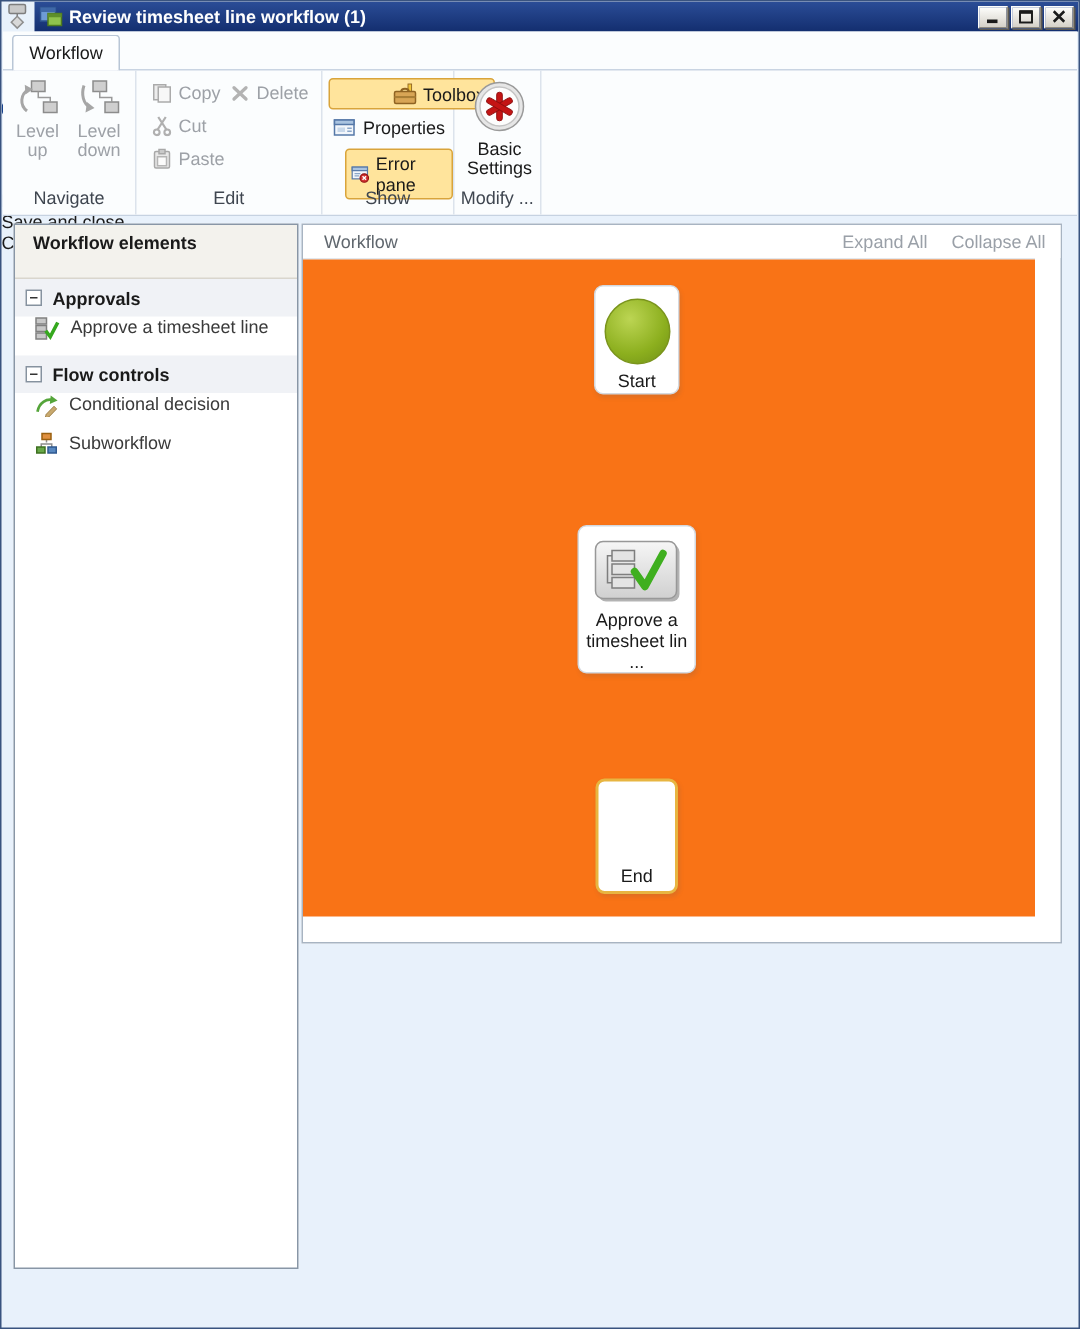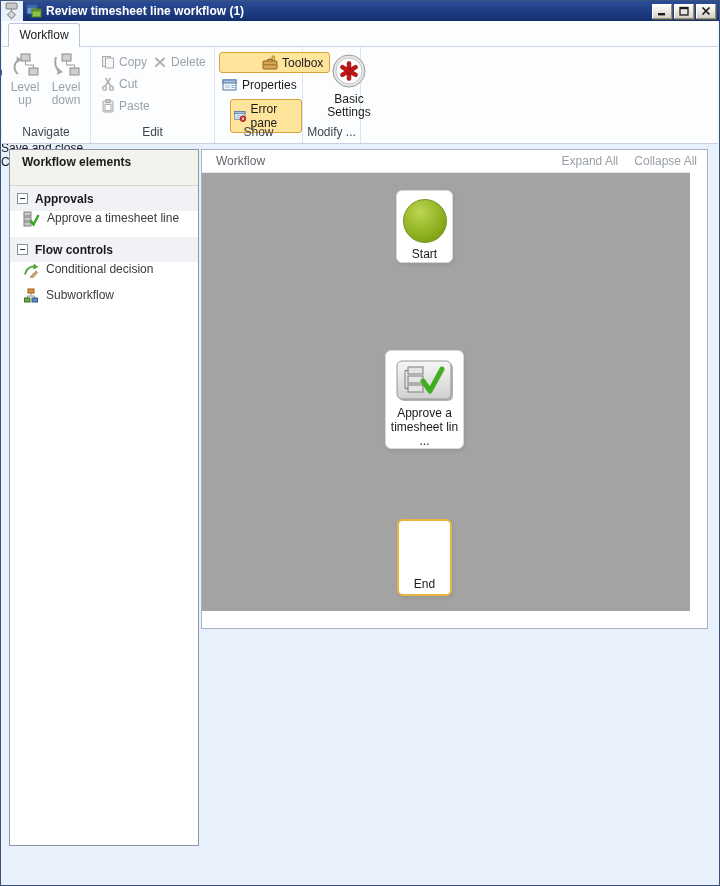--- a/index.html
+++ b/index.html
@@ -40,21 +40,21 @@
   .minus-box { width:11px; height:11px; border:1px solid #86929F; background:#fff; margin:0 7px 0 7px; position:relative; flex:none; }
   .minus-box::after { content:""; position:absolute; left:2px; right:2px; top:4px; height:1px; background:#333; }
   .item-row { height:26px; display:flex; align-items:flex-start; padding-left:13px; color:#3A3A3A; }
   .item-row svg { margin-right:7px; flex:none; }
 
   
   .canvas-wrap { position:absolute; left:200px; top:148px; width:507px; height:480px; background:#fff; border:1px solid #A8B4C2; }
   .canvas-header { height:22px; display:flex; align-items:center; padding:0 10px 0 14px; background:#fff; }
   .canvas-title { color:#60676E; }
   .canvas-links { margin-left:auto; display:flex; gap:16px; color:#9AA0A8; }
-  .canvas-body { position:absolute; top:22px; left:0; right:17px; bottom:17px; background:#a3a3a3; border-top:1px solid #E3E7EC; overflow:hidden; }
+  .canvas-body { position:absolute; top:22px; left:0; right:17px; bottom:17px; background:#f97316; border-top:1px solid #E3E7EC; overflow:hidden; }
   .node { position:absolute; background:#fff; border:1px solid #D4D9DF; border-radius:6px;
     box-shadow:1px 2px 3px rgba(80,90,100,.15); text-align:center; }
   .node.selected { border:2px solid #E8B541; }
   .circle { width:44px; height:44px; border-radius:50%; margin:8px auto 4px; }
   .circle.start { background:radial-gradient(circle at 38% 30%, #BCD553, #8CAF1E 60%, #6F8F17); border:1px solid #7A941C; }
   .circle.end { background:radial-gradient(circle at 38% 30%, #F55; background:radial-gradient(circle at 38% 30%, #F34949, #D41111 55%, #9E0606); border:1px solid #8E0A0A; }
   .node-label { font-size:11px; color:#222; line-height:13px; padding:0 4px 6px; }
   .conn { position:absolute; width:1px; background:#C7CBD1; }
   .arrowhead { position:absolute; width:0; height:0; border-left:5px solid transparent; border-right:5px solid transparent; border-top:9px solid #9FA4AB; }
 
@@ -225,21 +225,21 @@
             <path d="M3 6.5 h5 M3 8.5 h4" stroke="#8AA6C8"></path>
             <circle cx="11.3" cy="10.3" r="3.6" fill="#D23030" stroke="#921414"></circle>
             <path d="M9.8 8.8 l3 3 M12.8 8.8 l-3 3" stroke="#fff" stroke-width="1.2"></path>
             </svg>
           <span>Error pane</span>
         </div>
         <div class="grp-label">Show</div>
       </div>
 
       <div class="grp grp-modify">
-        <div class="bigbtn" style="left:24px; width:44px; color:#1a1a1a;">
+        <div class="bigbtn" style="left:8px; width:44px; color:#1a1a1a;">
           <svg width="36" height="36" viewBox="0 0 36 36">
             <circle cx="18" cy="18" r="16" fill="#E6E6E6" stroke="#9A9A9A"></circle>
             <circle cx="18" cy="18" r="13" fill="#FDFDFD" stroke="#C4C4C4"></circle>
             <g fill="#C41414" stroke="#8E0E0E" stroke-width="0.6">
               <rect x="16.1" y="8.5" width="3.8" height="19" rx="1.7"></rect>
               <rect x="16.1" y="8.5" width="3.8" height="19" rx="1.7" transform="rotate(60 18 18)"></rect>
               <rect x="16.1" y="8.5" width="3.8" height="19" rx="1.7" transform="rotate(-60 18 18)"></rect>
             </g>
             </svg>
           <span>Basic Settings</span>

